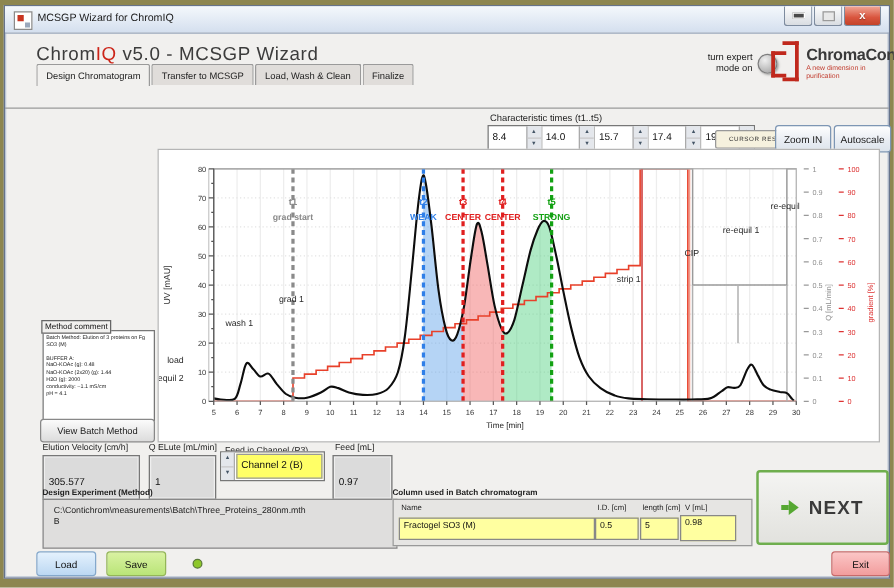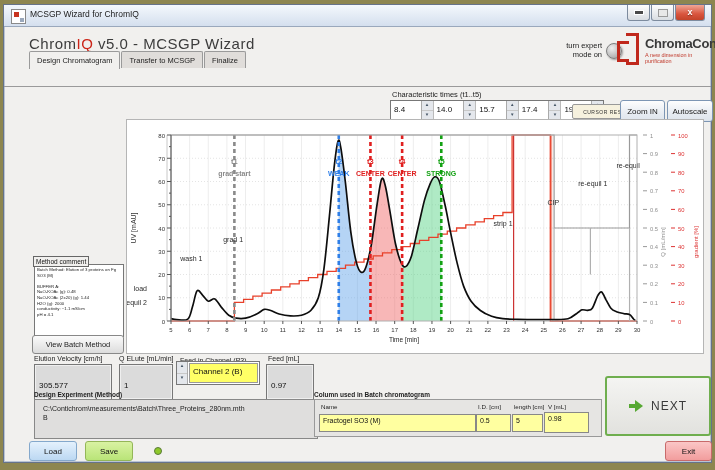--- a/index.html
+++ b/index.html
@@ -67,21 +67,21 @@
   
   .de-label{position:absolute;left:30px;top:386px;font-size:6.5px;color:#222;font-weight:bold;}
   .de-box{position:absolute;left:30px;top:394px;width:272px;height:34px;background:#dfdedd;border:1px solid #888;font-size:7px;color:#222;padding:4px 2px 0 8px;line-height:9px;}
   
   .ct-label{position:absolute;left:310px;top:386px;font-size:6.5px;color:#222;font-weight:bold;}
   .ct-box{position:absolute;left:310px;top:394px;width:286px;height:36px;background:#e6e5e3;border:1px solid #999;}
   .ct-head{position:absolute;font-size:6.2px;color:#222;top:3px;}
   .ct-cell{position:absolute;top:14px;height:14px;background:#ffffa0;border:1px solid #888;font-size:7px;color:#111;padding:2px 0 0 3px;}
   
   .btn-next{position:absolute;left:601px;top:371px;width:102px;height:56px;background:linear-gradient(#f4f4f2,#e2e2de);border:2px solid #6fae4e;border-radius:3px;display:flex;align-items:center;justify-content:center;}
-  .next-label{font-size:12px;font-weight:normal;color:#3a3a3a;letter-spacing:1px;margin-left:8px;}
+  .next-label{font-size:15px;font-weight:bold;color:#3a3a3a;letter-spacing:1px;margin-left:8px;}
   .next-arrow{display:flex;align-items:center;}
   .next-arrow .stem{width:6px;height:4px;background:#56a832;}
   .next-arrow .head{width:0;height:0;border-left:8px solid #56a832;border-top:6px solid transparent;border-bottom:6px solid transparent;}
   .btn-sm{position:absolute;height:18px;border-radius:3px;font-size:8px;color:#111;display:flex;align-items:center;justify-content:center;}
   .btn-load{left:25px;top:436px;width:46px;background:linear-gradient(#e4f1fd,#bcd8f2);border:1px solid #84a8cc;}
   .btn-save{left:81px;top:436px;width:46px;background:linear-gradient(#d9f2a2,#b9e478);border:1px solid #94b658;}
   .btn-exit{left:661px;top:436px;width:45px;background:linear-gradient(#fbc6c6,#f29d9d);border:1px solid #c86a6a;}
   .led{position:absolute;left:150px;top:442px;width:6px;height:6px;border-radius:50%;background:#8ec82a;border:1px solid #5a7a38;}
 </style>
 </head>
@@ -116,20 +116,21 @@
         <div class="lm-a"></div>
         <div class="lm-b"></div>
       </div>
     <div class="logo-name">ChromaCon</div>
     <div class="logo-tag">A new dimension in purification</div>
   </div>
 
   <div class="tabs">
     <div class="tab active">Design Chromatogram</div>
     <div class="tab">Transfer to MCSGP</div>
+    <div class="tab">Load, Wash &amp; Clean</div>
     <div class="tab">Finalize</div>
   </div>
   <div class="tabline"></div>
 
   <div class="chtimes-label">Characteristic times (t1..t5)</div>
   <div class="chtimes">
     <div class="spinfield">
         <div class="spinval">8.4</div>
         <div class="spinner">
           <span>▲</span>

